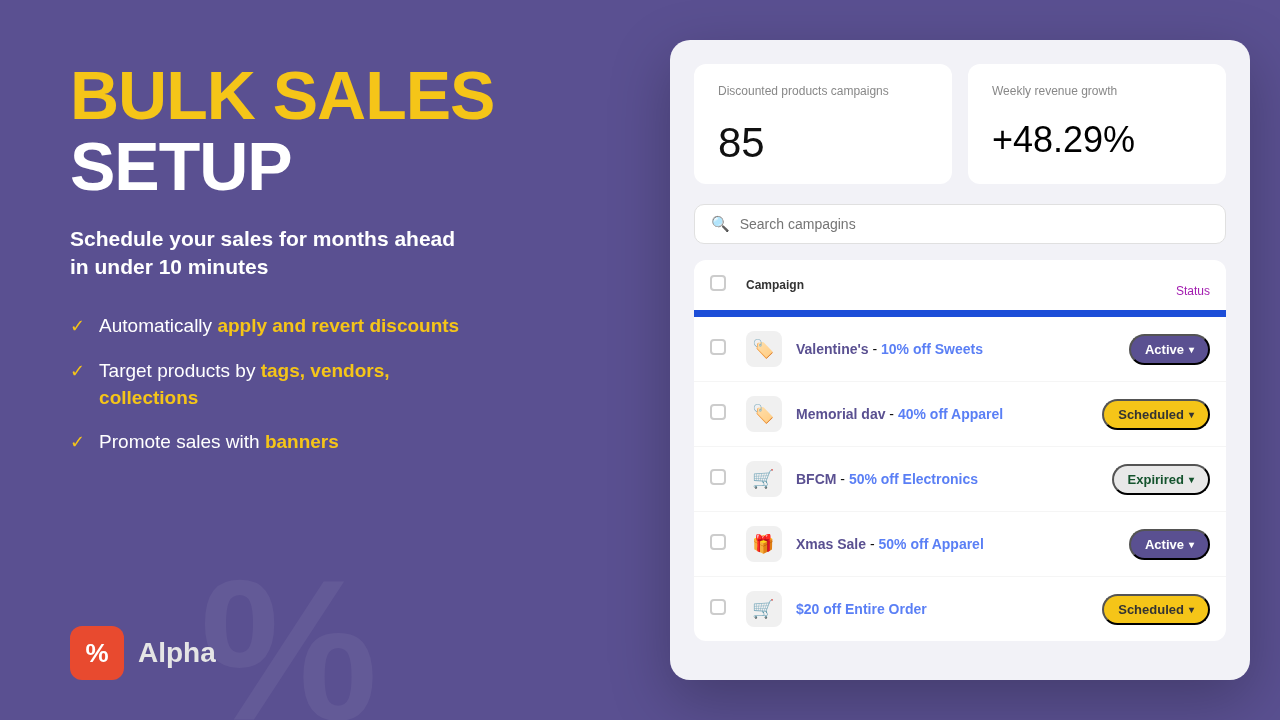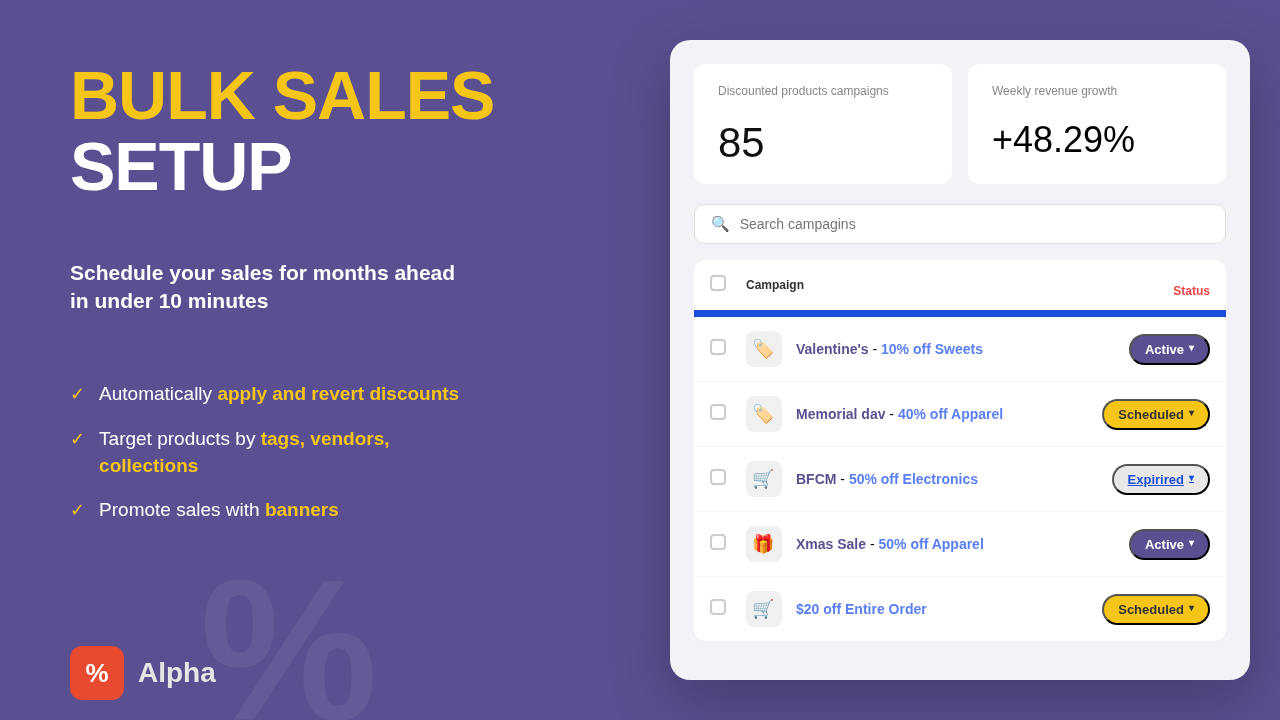--- a/index.html
+++ b/index.html
@@ -10,27 +10,26 @@
       font-family: -apple-system, BlinkMacSystemFont, 'Segoe UI', sans-serif;
       background: #5a5091;
       display: flex;
       position: relative;
     }
 
     
     .left-panel {
       width: 660px;
       height: 720px;
-      padding: 60px 60px 20px 70px;
+      padding: 60px 60px 40px 70px;
       display: flex;
       flex-direction: column;
       justify-content: flex-start;
       position: relative;
       z-index: 2;
-      gap: 34px;
     }
 
     .hero-title {
       font-size: 68px;
       font-weight: 900;
       line-height: 1.05;
       margin-bottom: 22px;
       letter-spacing: -1px;
     }
     .hero-title .yellow { color: #f5c518; }
@@ -193,22 +192,22 @@
     .th-checkbox { width: 36px; }
     .th-campaign {
       flex: 1;
       font-size: 12px;
       font-weight: 700;
       color: #333;
     }
     .th-status {
       width: 130px;
       font-size: 12px;
-      font-weight: 700;
-      color: #ef4444;
+      font-weight: 400;
+      color: #a21caf;
       text-align: right;
       margin-top: 12px;
     }
 
     .table-row {
       display: flex;
       align-items: center;
       padding: 14px 16px;
       border-bottom: 1px solid #f5f5f5;
     }
@@ -250,38 +249,38 @@
       width: 120px;
       display: flex;
       justify-content: flex-end;
     }
     .badge {
       padding: 6px 14px;
       border-radius: 20px;
       font-size: 13px;
       font-weight: 600;
       display: flex;
+      align-items: center;
       gap: 5px;
       cursor: pointer;
     }
     .badge .badge-arrow {
       font-size: 10px;
     }
     .badge.active {
       background: #5a5091;
       color: #ffffff;
     }
     .badge.scheduled {
       background: #f5c518;
       color: #333;
     }
     .badge.expired {
       background: #e8e8e8;
-      color: #1d4ed8;
-      text-decoration: underline;
+      color: #14532d;
     }
 
     
     .cb {
       width: 16px;
       height: 16px;
       border: 2px solid #ccc;
       border-radius: 4px;
       cursor: pointer;
       appearance: none;

